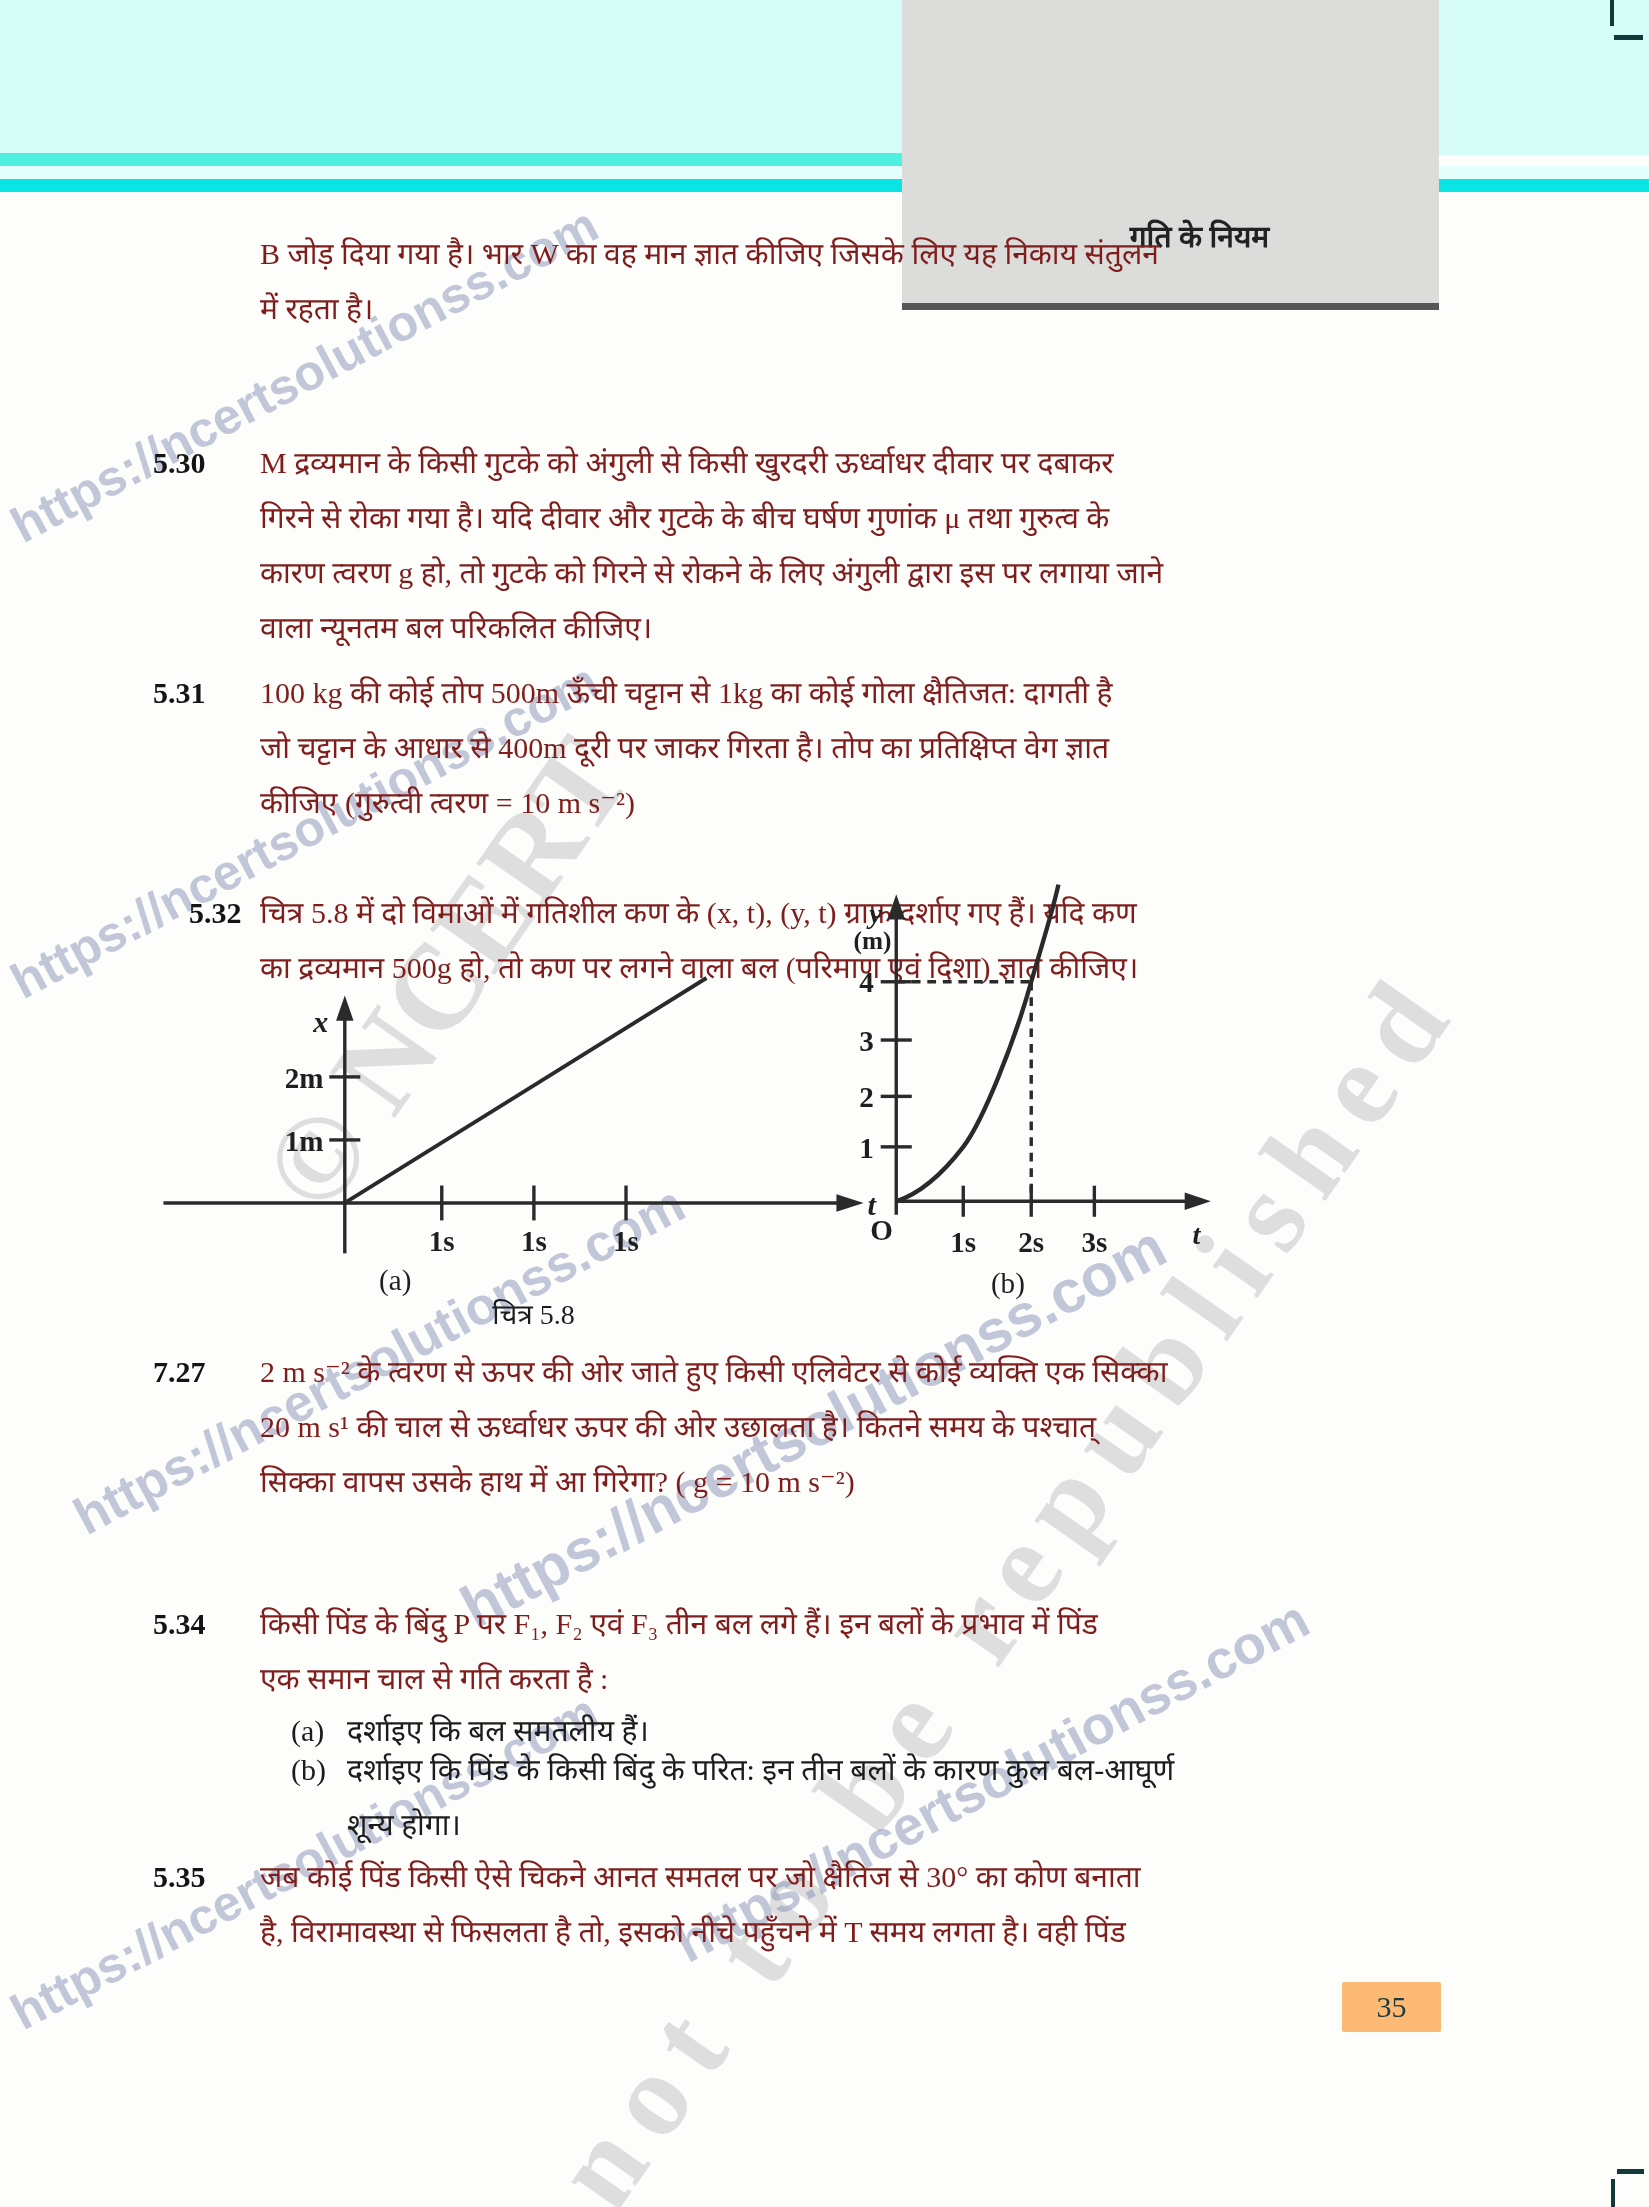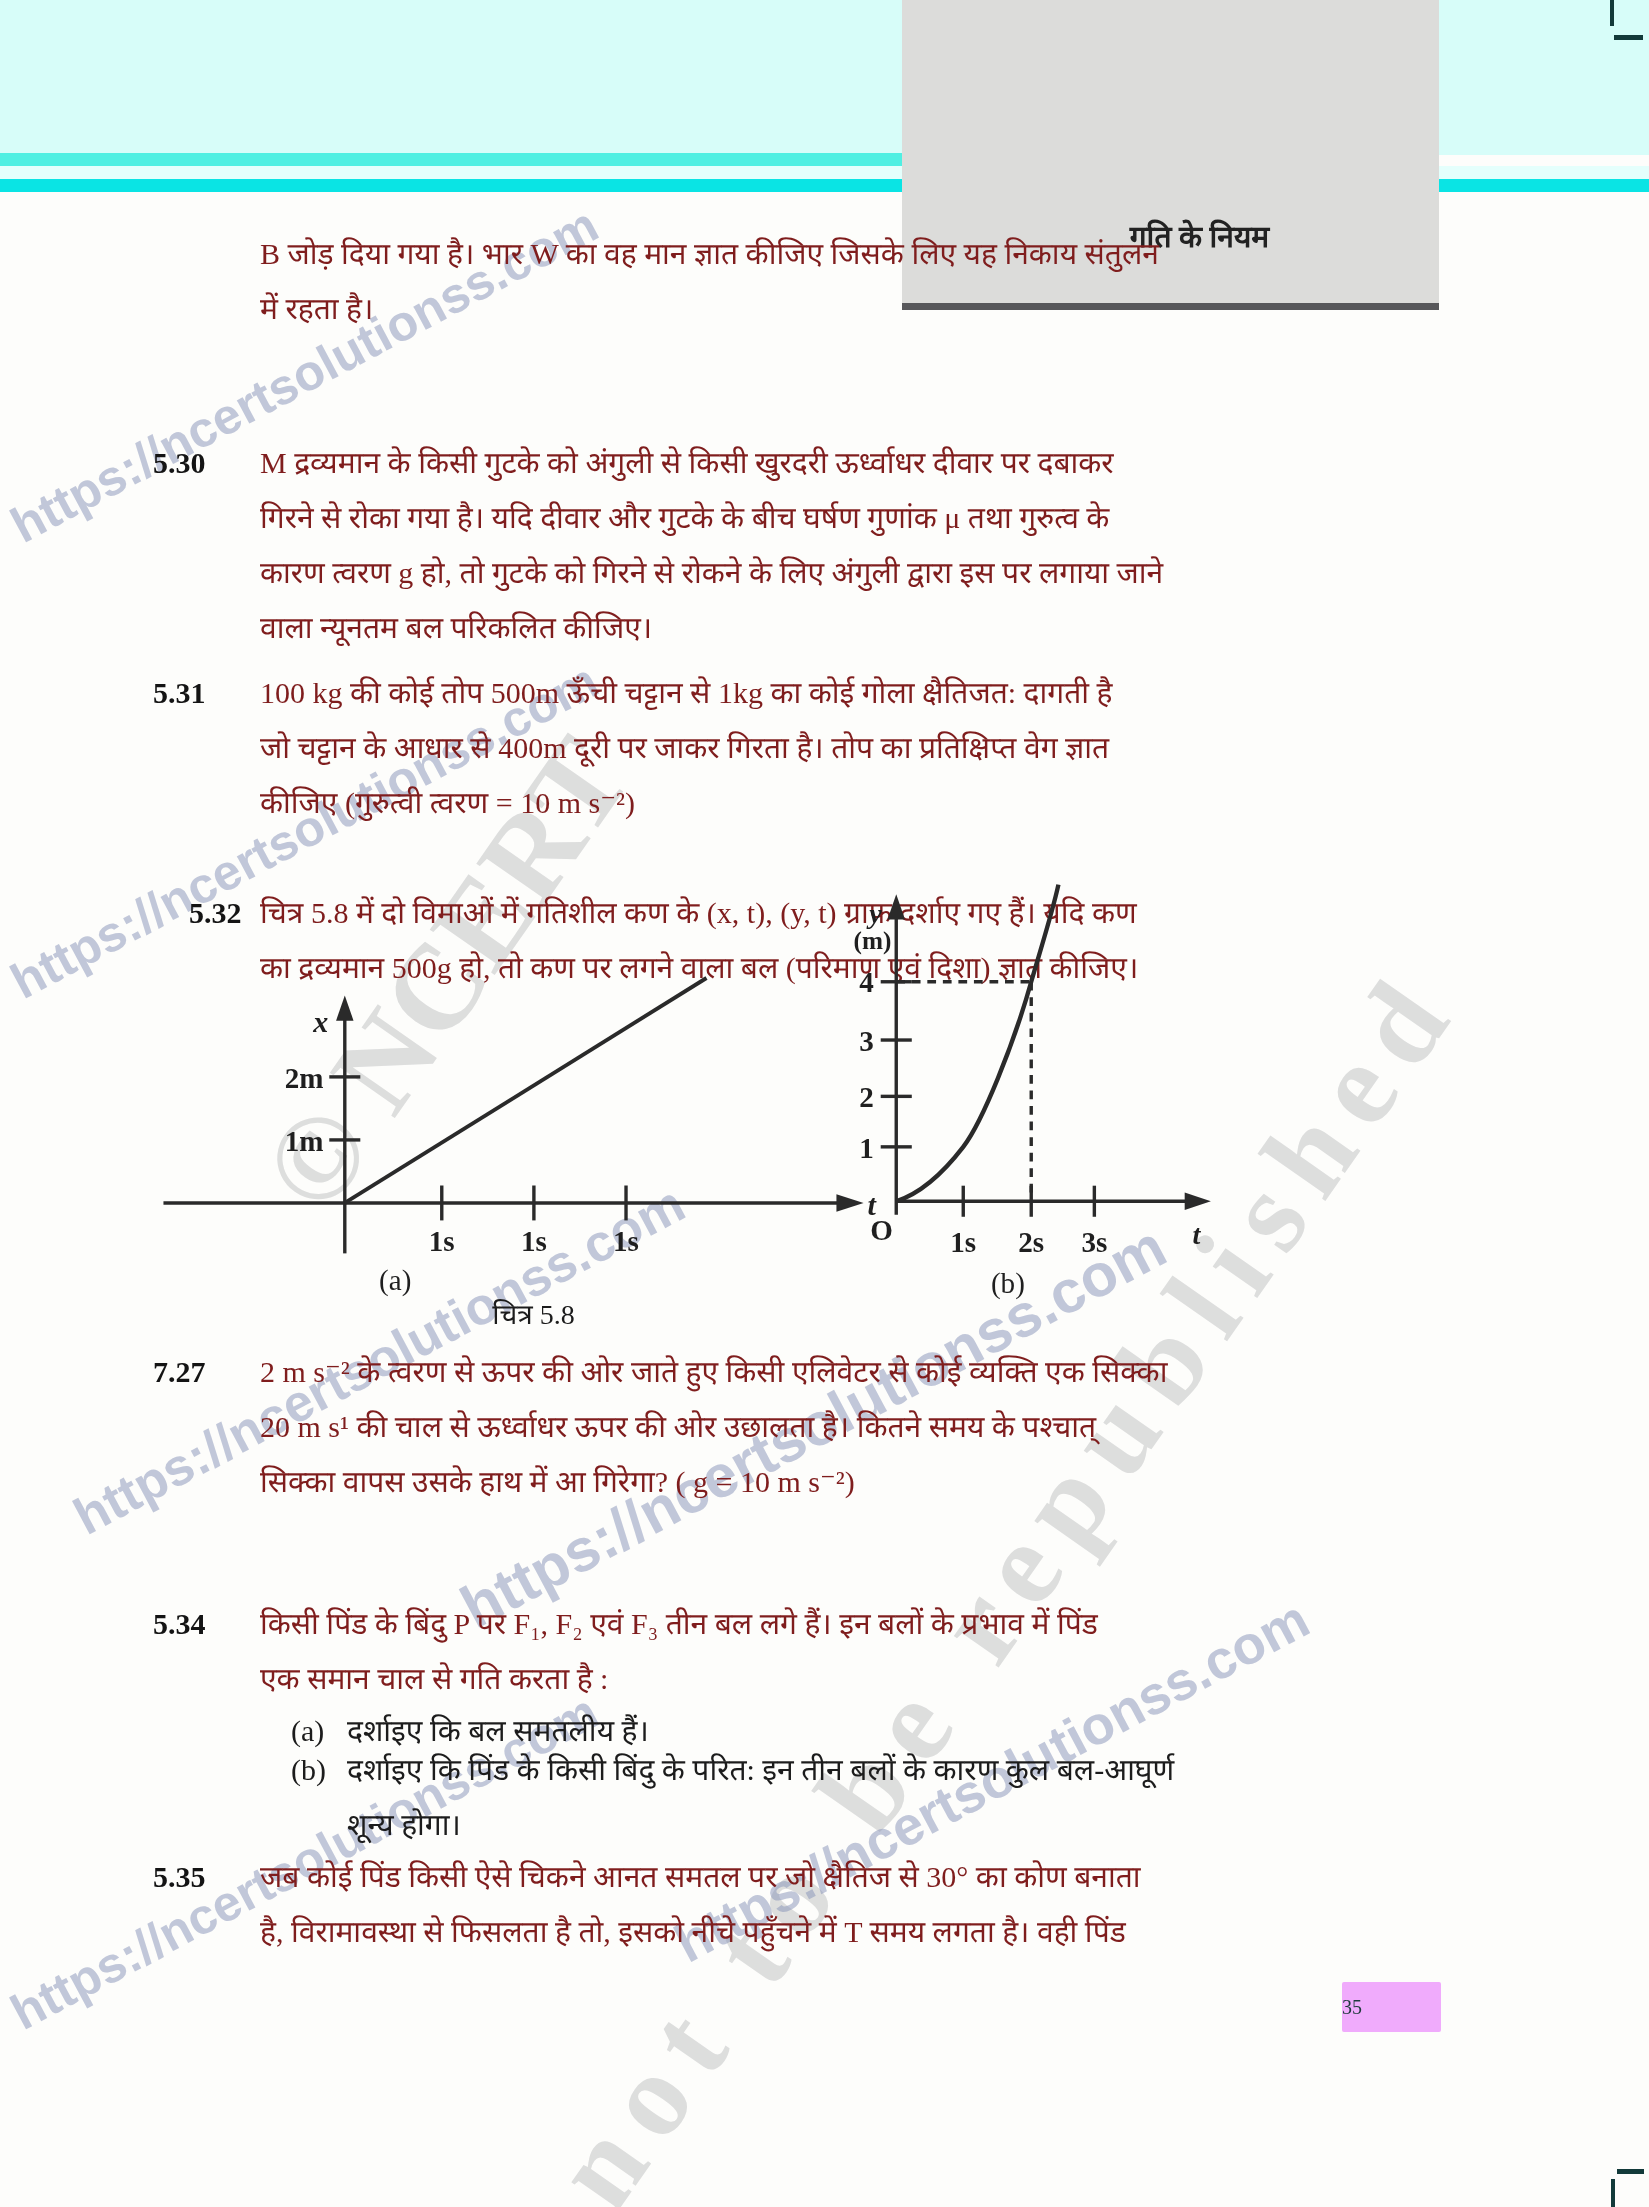--- a/index.html
+++ b/index.html
@@ -24,23 +24,23 @@
   .wmbig{position:absolute;font-family:"Liberation Serif","DejaVu Serif",serif;font-weight:700;
       color:rgba(168,170,174,0.38);transform-origin:left center;white-space:nowrap;}
   
   .qnum{position:absolute;left:153px;font-size:30px;line-height:55px;font-weight:bold;color:#141414;}
   .qtext{position:absolute;left:260px;font-size:30px;line-height:55px;white-space:pre-line;color:#7f1d1d;}
   .sublabel{position:absolute;left:291px;font-size:30px;line-height:55px;color:#1c1c1c;}
   .subtext{position:absolute;left:347px;font-size:30px;line-height:55px;white-space:pre-line;color:#1c1c1c;}
   .sectionheading{position:absolute;left:157px;top:1497px;font-size:44px;font-weight:bold;color:#54585d;}
   .figcaption{position:absolute;left:446px;top:1294px;width:175px;text-align:center;font-size:28px;color:#1c1c1c;}
   
-  .pagenumbox{position:absolute;left:1342px;top:1982px;width:99px;height:50px;background:#f0abfc;
-              border-radius:1.9px;display:flex;align-items:center;
-              font-size:20px;color:#1d3b3b;}
+  .pagenumbox{position:absolute;left:1342px;top:1982px;width:99px;height:50px;background:#fdba74;
+              border-radius:1.9px;display:flex;align-items:center;justify-content:center;
+              font-size:30px;color:#1d3b3b;}
   svg text{font-family:"Liberation Serif","DejaVu Serif",serif;fill:#1f1f1f;}
 </style>
 </head>
 <body>
 
 <div id="page">
 
   <div class="band band-pale"></div>
   <div class="band band-mid"></div>
   <div class="band band-gap"></div>

